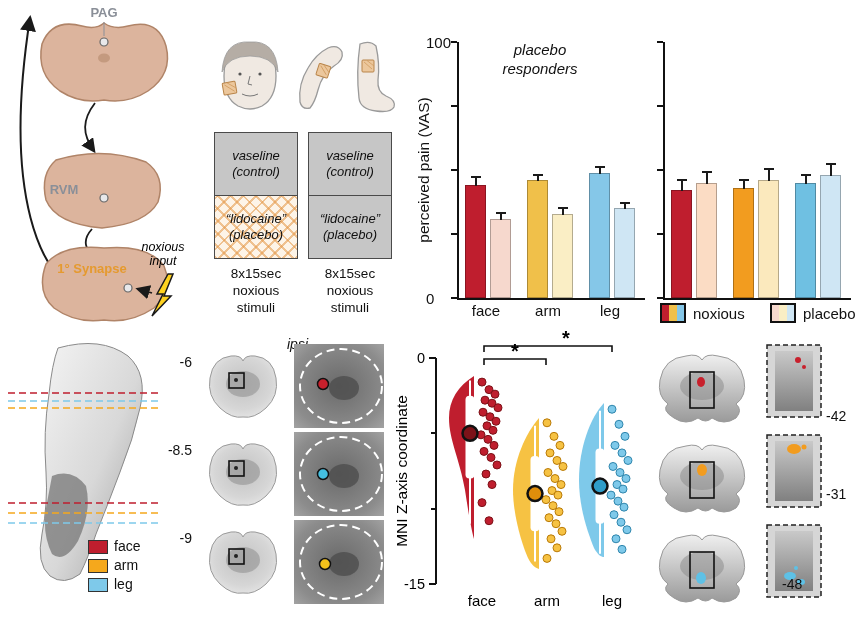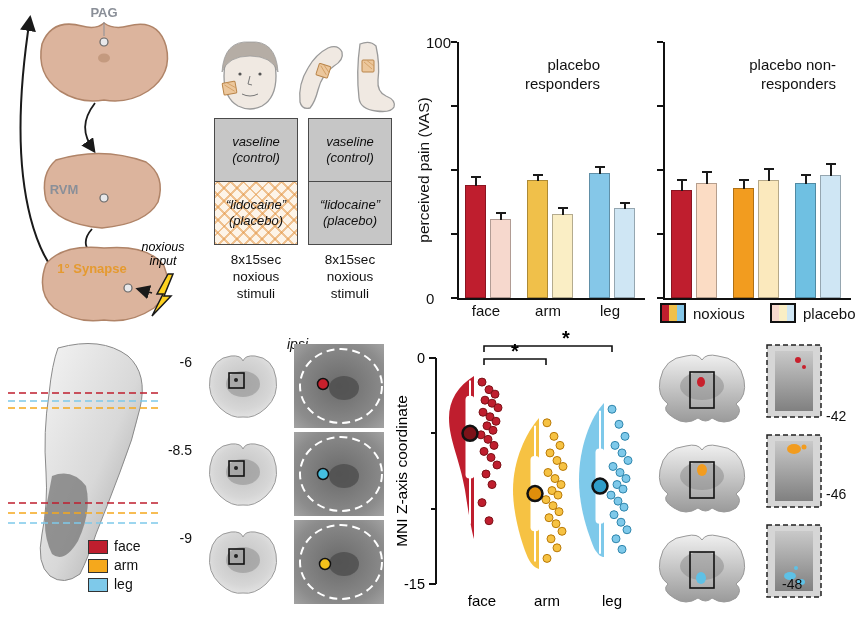--- a/index.html
+++ b/index.html
@@ -2,36 +2,36 @@
 <html><head>
 <meta charset="utf-8">
 <style>
   html,body{margin:0;padding:0;background:#fff;}
   #fig{position:relative;width:865px;height:634px;background:#fff;overflow:hidden;
        font-family:"Liberation Sans","DejaVu Sans",sans-serif;color:#111;}
   #fig svg{position:absolute;overflow:visible;}
   
   #panelB{position:absolute;left:205px;top:0;width:200px;height:335px;}
   .pb-title{position:absolute;left:0;right:0;top:12px;text-align:center;font-style:italic;font-size:15.5px;}
-  .pb-col{position:absolute;top:118px;width:84px;}
+  .pb-col{position:absolute;top:132px;width:84px;}
   .pb-box{width:84px;height:64px;border:1.5px solid #4a4a4a;box-sizing:border-box;display:flex;flex-direction:column;
           align-items:center;justify-content:center;font-style:italic;font-size:13px;line-height:16px;text-align:center;}
   .pb-box + .pb-box{margin-top:-1.5px;}
   .pb-gray{background:#c6c6c6;}
   .pb-lattice{background:
       repeating-linear-gradient(45deg, rgba(228,152,72,.55) 0 2px, transparent 2px 9px),
       repeating-linear-gradient(-45deg, rgba(228,152,72,.55) 0 2px, transparent 2px 9px),
       #fdf4e8;}
   .pb-cap{margin-top:6px;text-align:center;font-size:13.5px;line-height:17px;}
   .pb-cap span{display:block;}
   
   .ylabel-rot{position:absolute;left:424px;top:170px;transform:translate(-50%,-50%) rotate(-90deg);
               white-space:nowrap;font-size:15.5px;}
   .ytick{position:absolute;left:426px;width:24px;text-align:left;font-size:15px;}
-  .chart-title{position:absolute;top:55px;text-align:right;font-size:15px;line-height:19px;}
+  .chart-title{position:absolute;top:40px;text-align:center;font-style:italic;font-size:15px;line-height:19px;}
   .bars{position:absolute;top:42px;width:186px;height:256px;border-left:2px solid #111;border-bottom:2px solid #111;}
   .bars .bar{position:absolute;bottom:0;width:21px;box-sizing:border-box;border:1px solid rgba(0,0,0,.28);}
   .err{position:absolute;bottom:100%;left:50%;margin-left:-1px;width:2px;background:#1a1a1a;}
   .err i{position:absolute;top:0;left:-4px;width:10px;height:2px;background:#1a1a1a;display:block;}
   .ytickmark{position:absolute;left:-8px;width:6px;height:2px;background:#111;}
   .xcat{position:absolute;top:302px;width:50px;text-align:center;font-size:15px;}
   .lg-sw{position:absolute;width:26px;height:20px;border:2px solid #111;box-sizing:border-box;}
   .lg-lab{position:absolute;font-size:15px;}
   
   .sagleg-row{position:absolute;height:18px;}
@@ -166,21 +166,20 @@
         <span>noxious</span>
         <span>stimuli</span>
       </div>
     </div>
   </div>
 
   <div class="ylabel-rot">perceived pain (VAS)</div>
   <div class="ytick" style="top:34px">100</div>
   <div class="ytick" style="top:290px">0</div>
   <div class="chart-title" style="left:480px;width:120px">placebo responders</div>
-  <div class="chart-title" style="left:688px;width:148px">placebo non-responders</div>
   <div id="bars0" class="bars" style="left:457px">
       <div class="bar" style="left: 6px; height: 112.64px; background: rgb(191, 30, 46);">
         <div class="err" style="height: 10.24px;">
           <i></i>
         </div>
       </div>
       <div class="bar" style="left: 31px; height: 79.36px; background: rgb(246, 216, 205);">
         <div class="err" style="height: 7.68px;">
           <i></i>
         </div>
@@ -455,17 +454,17 @@
   </svg>
   <svg style="left:766px;top:524px" width="56" height="74">
     <rect x="1" y="1" width="54" height="72" fill="#d6d6d6" stroke="#222" stroke-width="1.5" stroke-dasharray="5 3"></rect>
     <rect x="9" y="7" width="38" height="60" fill="url(#insetVert)"></rect>
     <ellipse cx="24" cy="52" rx="6" ry="4" fill="#5ec1e6"></ellipse>
     <ellipse cx="35" cy="58" rx="4" ry="3" fill="#5ec1e6"></ellipse>
     <circle cx="30" cy="44" r="2" fill="#5ec1e6"></circle>
   </svg>
 
   <div class="zlab" style="left:826px;top:408px">-42</div>
-  <div class="zlab" style="left:826px;top:486px">-46</div>
+  <div class="zlab" style="left:826px;top:486px">-31</div>
   <div class="zlab" style="left:782px;top:576px">-48</div>
 
 
 </div>
 
 </body></html>

